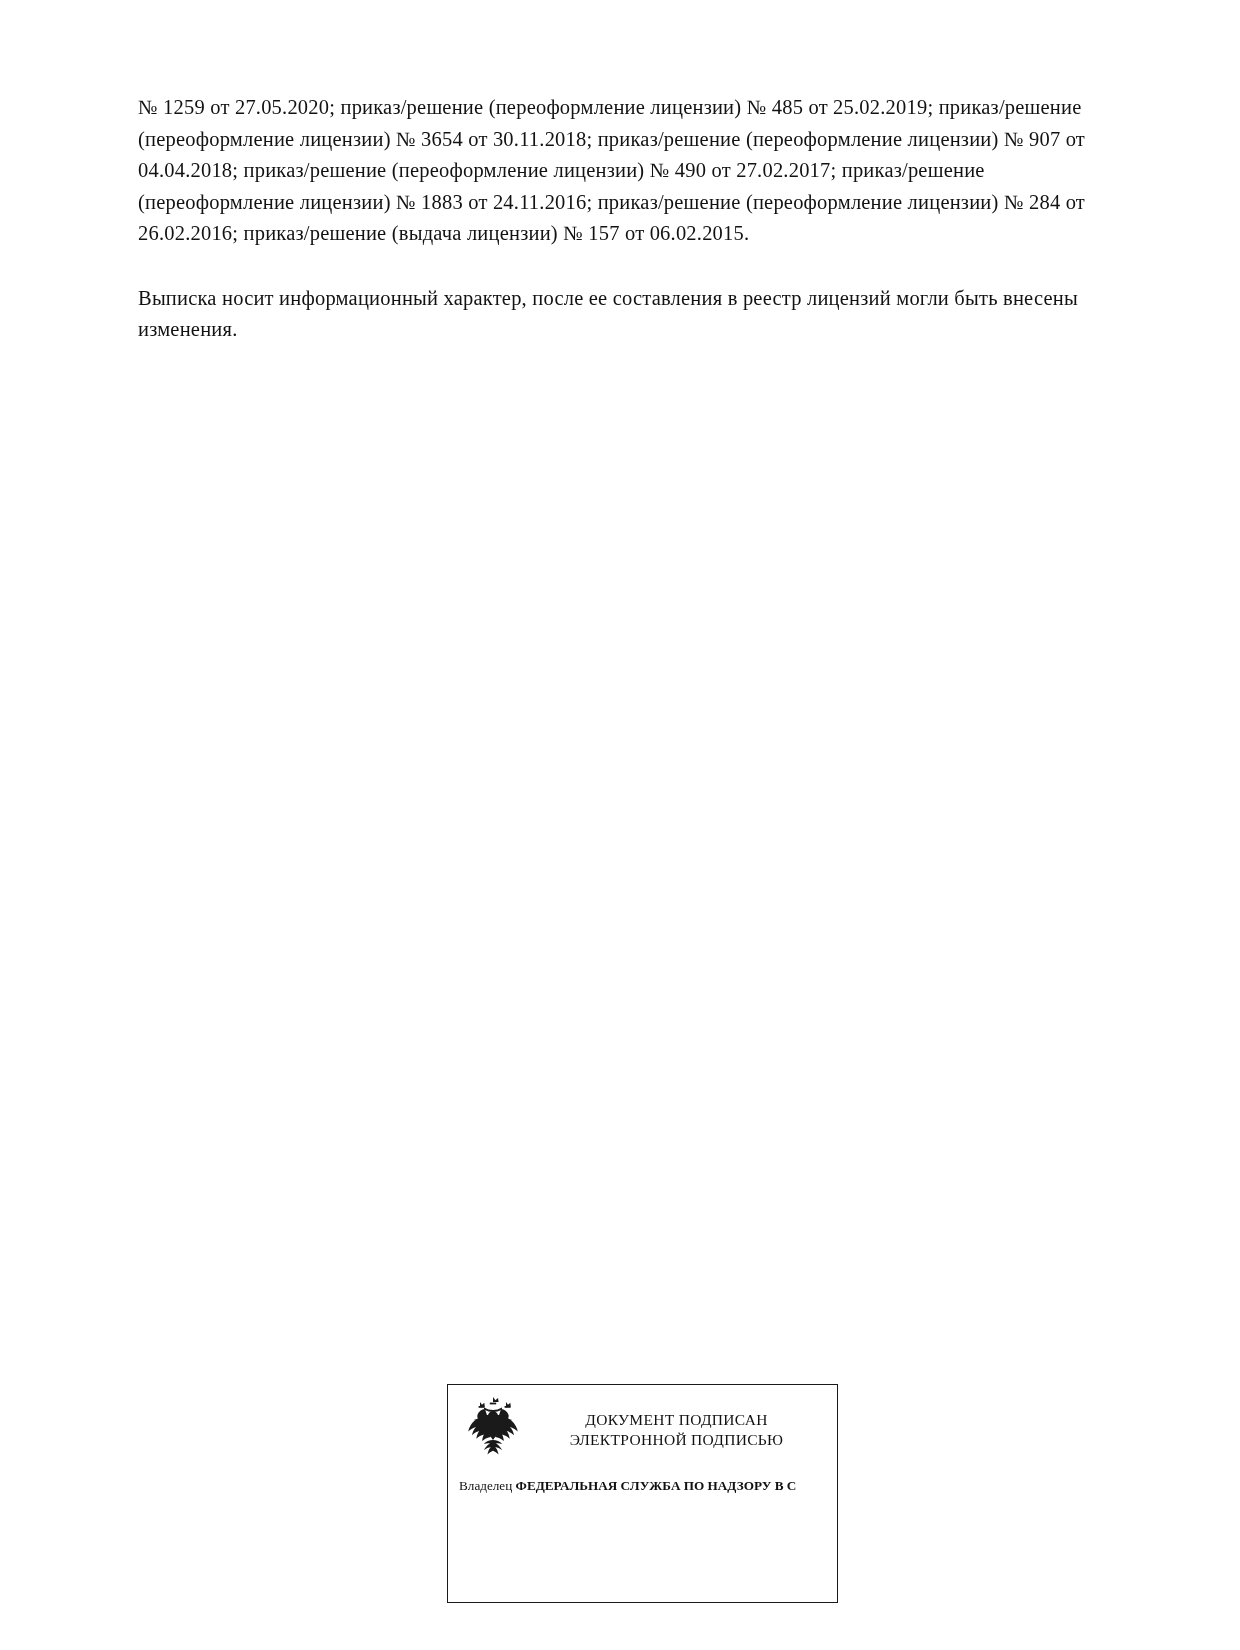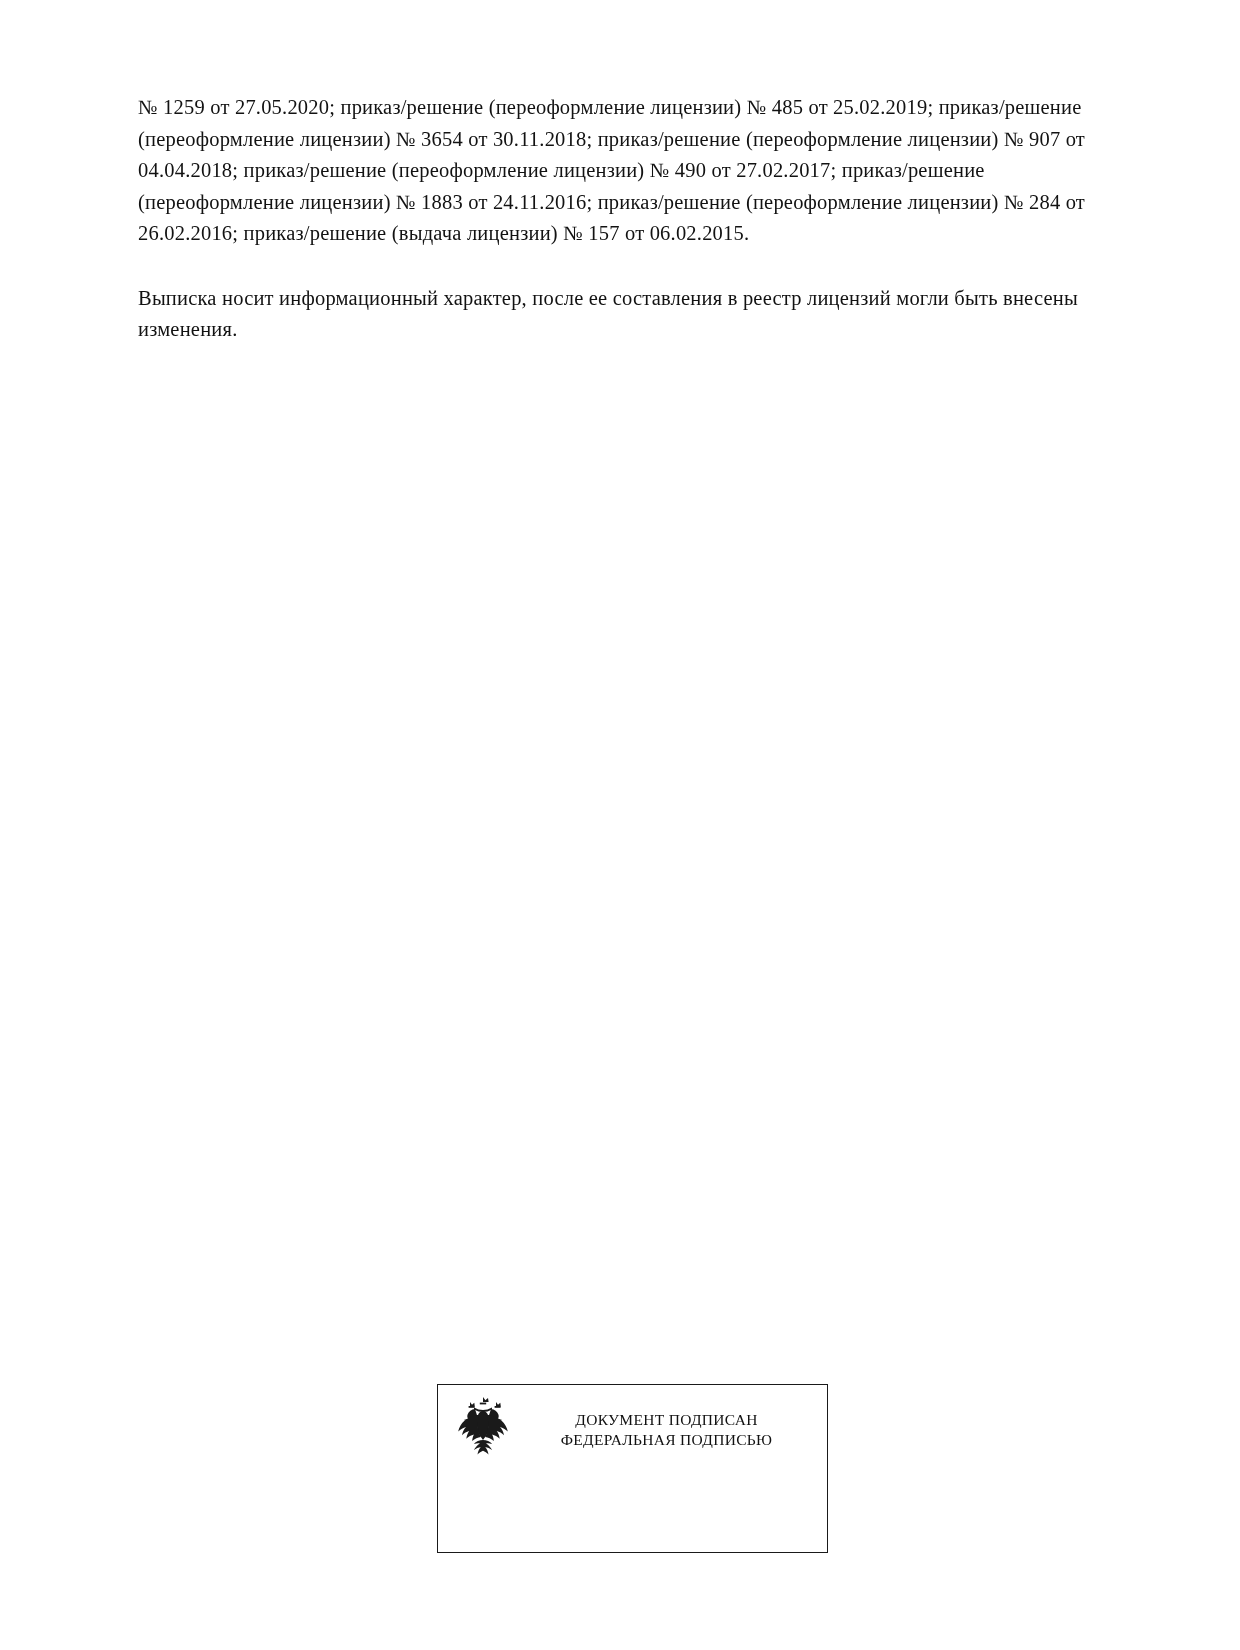--- a/index.html
+++ b/index.html
@@ -41,24 +41,24 @@
     letter-spacing: 0.01em;
   }
 
   .para + .para {
     margin-top: 33px;
   }
 
   
   .stamp {
     position: absolute;
-    left: 437px;
+    left: 447px;
     top: 1384px;
     width: 391px;
-    height: 169px;
+    height: 219px;
     border: 1.4px solid #1a1a1a;
     box-sizing: border-box;
     background: #ffffff;
     overflow: hidden;
   }
 
   .stamp-top {
     display: flex;
     flex-direction: row;
     align-items: center;
@@ -135,20 +135,24 @@
             <path d="M27 20 c-4.5 .6 -9 2.6 -12.6 5.8 -3.2 2.9 -5.4 6.7 -6.2 10.6 2.4-2.1 5-3.6 7.8-4.4 -2.1 2.3 -3.5 5.2 -4 8.2 2.2-2 4.6-3.4 7.2-4.1 -1.6 2.3 -2.6 5 -2.9 7.7 2.3-2.1 4.9-3.5 7.6-4.2 -1 2 -1.6 4.2 -1.7 6.4 2.6-2.3 5.6-3.7 8.7-4.1 -1.9-3.3 -3-7 -3.2-10.8 -.2-3.8 .3-7.6 1.3-11.1 z"></path>
 
             <path d="M39 20 c4.5 .6 9 2.6 12.6 5.8 3.2 2.9 5.4 6.7 6.2 10.6 -2.4-2.1 -5-3.6 -7.8-4.4 2.1 2.3 3.5 5.2 4 8.2 -2.2-2 -4.6-3.4 -7.2-4.1 1.6 2.3 2.6 5 2.9 7.7 -2.3-2.1 -4.9-3.5 -7.6-4.2 1 2 1.6 4.2 1.7 6.4 -2.6-2.3 -5.6-3.7 -8.7-4.1 1.9-3.3 3-7 3.2-10.8 .2-3.8 -.3-7.6 -1.3-11.1 z"></path>
 
             <path d="M33 45 c-3.6 0 -7 1.5 -9.2 4 2.2-.6 4.3-.8 6.1-.5 -2.6 1.6 -4.7 3.9 -6 6.6 2.3-1.6 4.6-2.6 6.8-3 -1.7 2.2 -2.8 4.8 -3.2 7.5 1.7-1.8 3.6-3.1 5.5-3.8 1.9 .7 3.8 2 5.5 3.8 -.4-2.7 -1.5-5.3 -3.2-7.5 2.2 .4 4.5 1.4 6.8 3 -1.3-2.7 -3.4-5 -6-6.6 1.8-.3 3.9-.1 6.1 .5 -2.2-2.5 -5.6-4 -9.2-4 z"></path>
           </g>
         </svg>
       </div>
       <div class="stamp-title">
         <div>ДОКУМЕНТ ПОДПИСАН</div>
-        <div>ФЕДЕРАЛЬНАЯ ПОДПИСЬЮ</div>
+        <div>ЭЛЕКТРОННОЙ ПОДПИСЬЮ</div>
       </div>
     </div>
     <div class="stamp-lines">
+      <div class="stamp-line">
+        <span>Владелец</span>
+        <b>ФЕДЕРАЛЬНАЯ СЛУЖБА ПО НАДЗОРУ В С</b>
+      </div>
     </div>
   </div>
 
 </div>
 
 </body></html>

